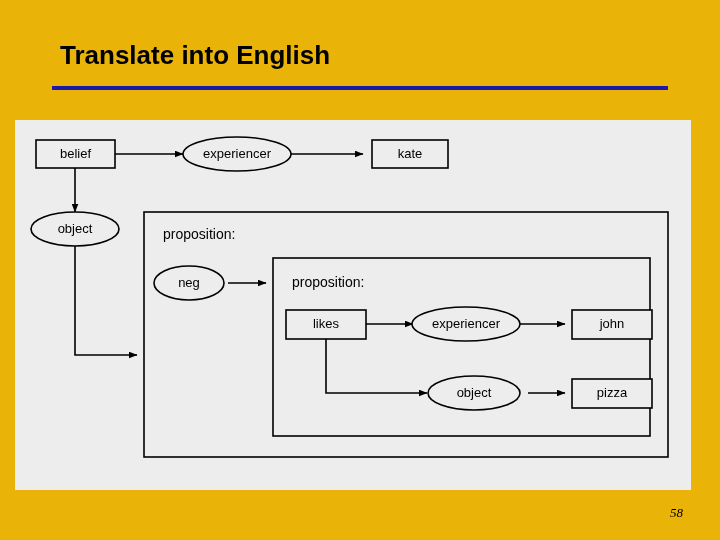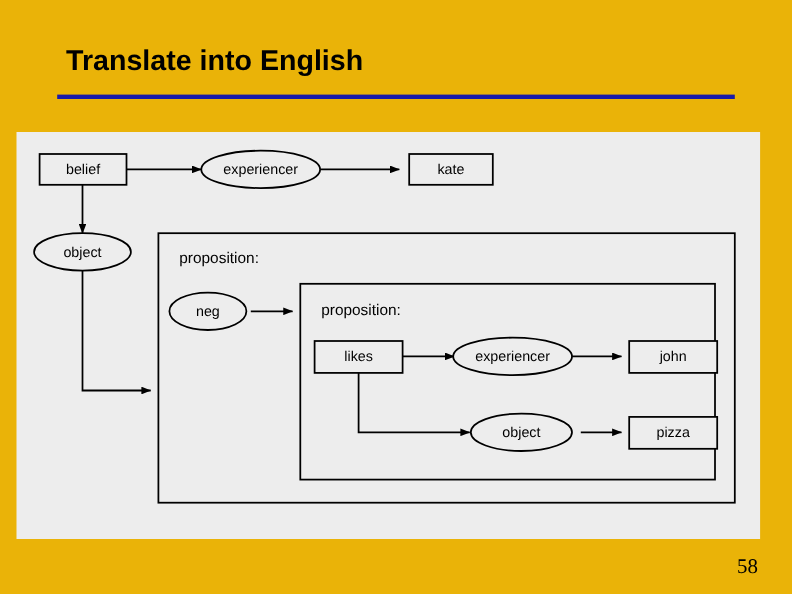--- a/index.html
+++ b/index.html
@@ -78,22 +78,23 @@
   .edge-line {
     stroke: #000000;
     stroke-width: 1.6;
     fill: none;
   }
   #page-number {
     position: absolute;
     left: 670px;
     top: 505px;
     font-family: "Liberation Serif", serif;
-    font-size: 19px;
+    font-size: 13px;
     color: #000000;
+    font-style: italic;
   }
 </style>
 </head>
 <body>
 
 <div id="slide">
 
   <div id="slide-title">Translate into English</div>
 
   <div id="title-rule"></div>

